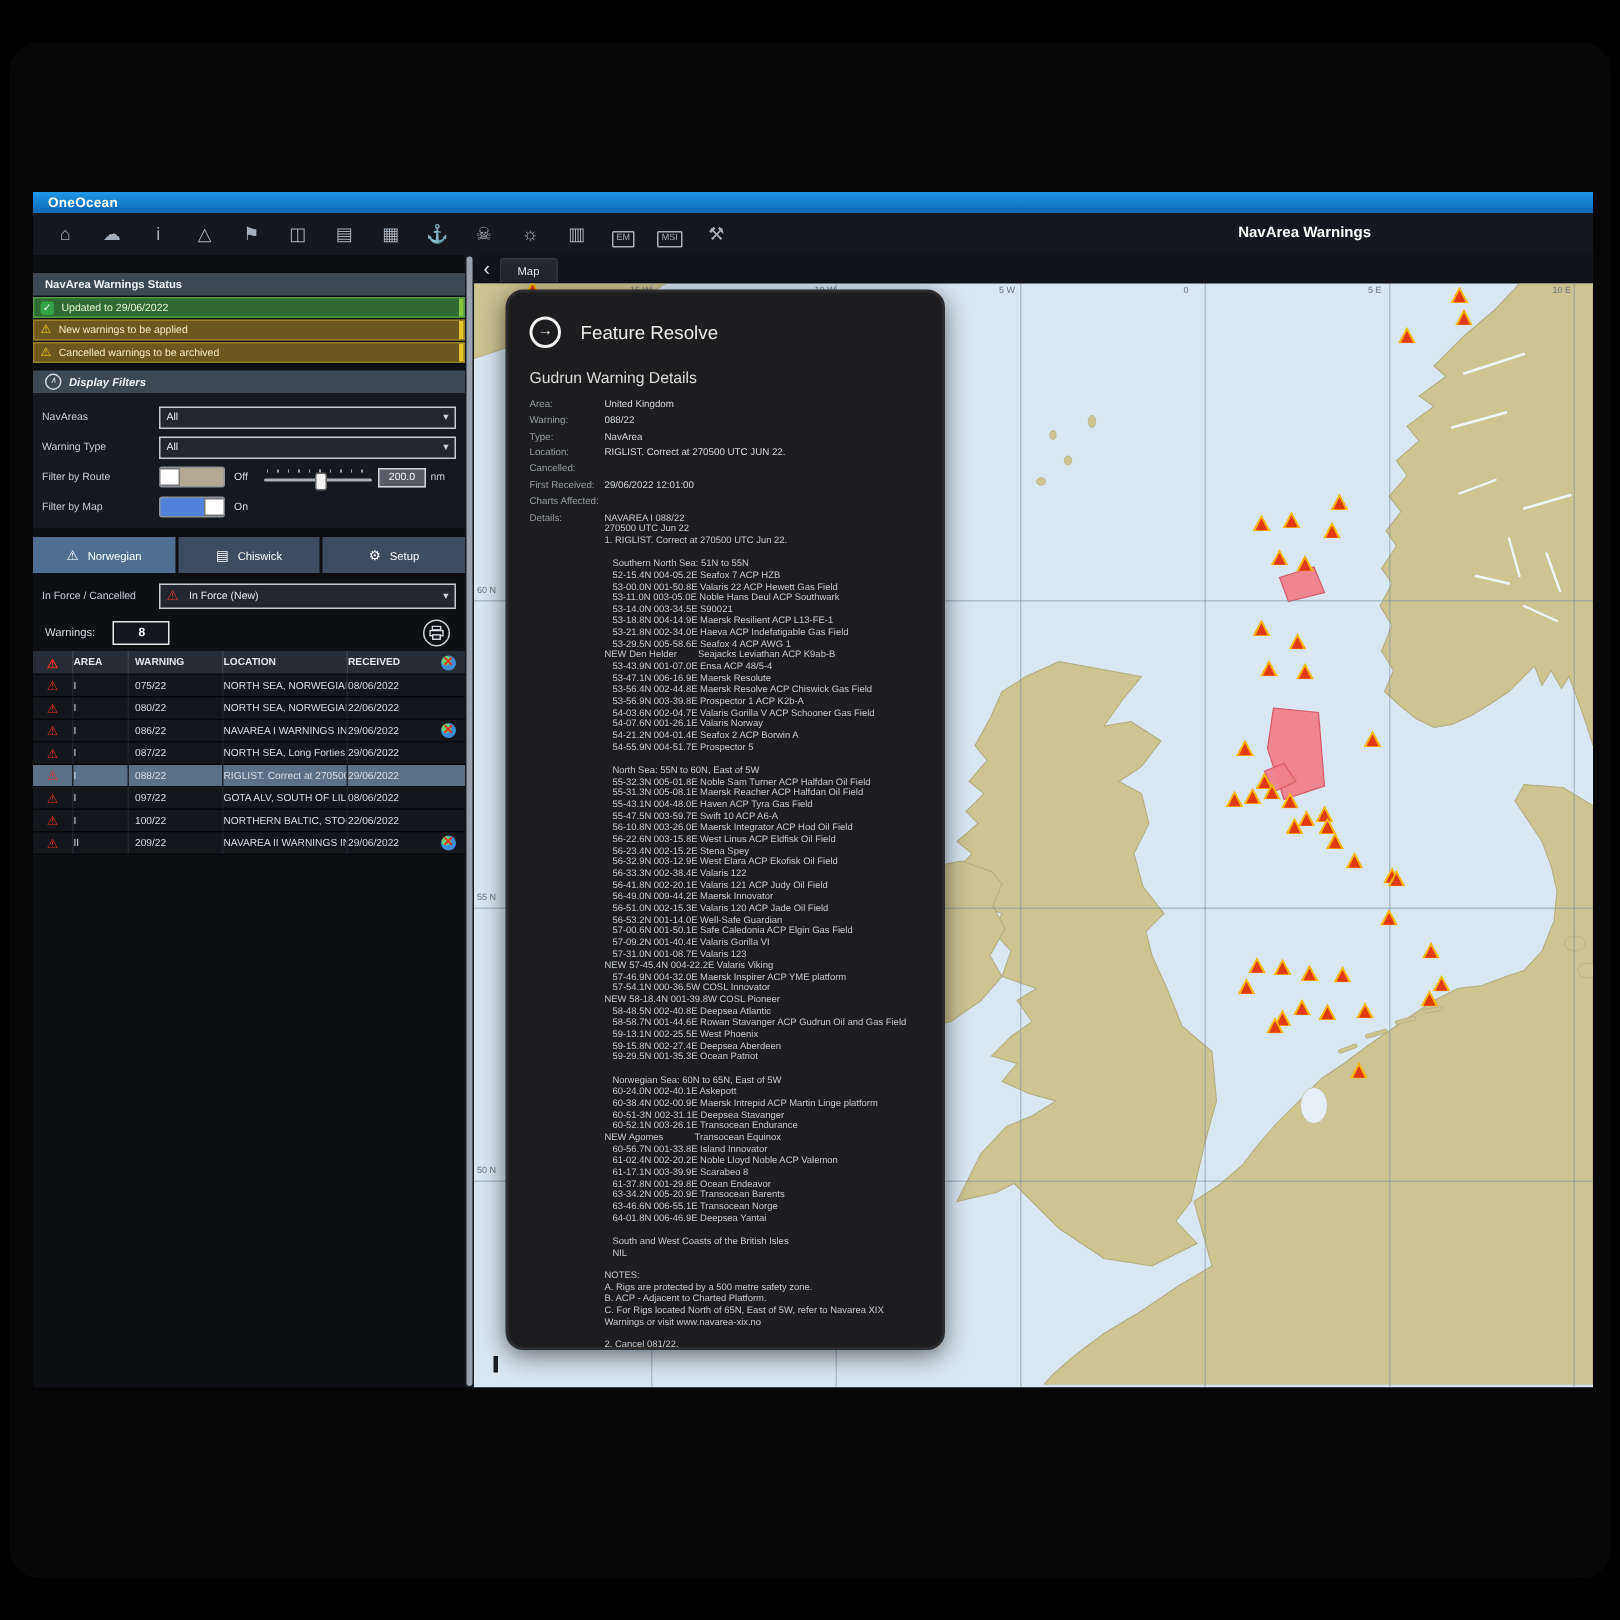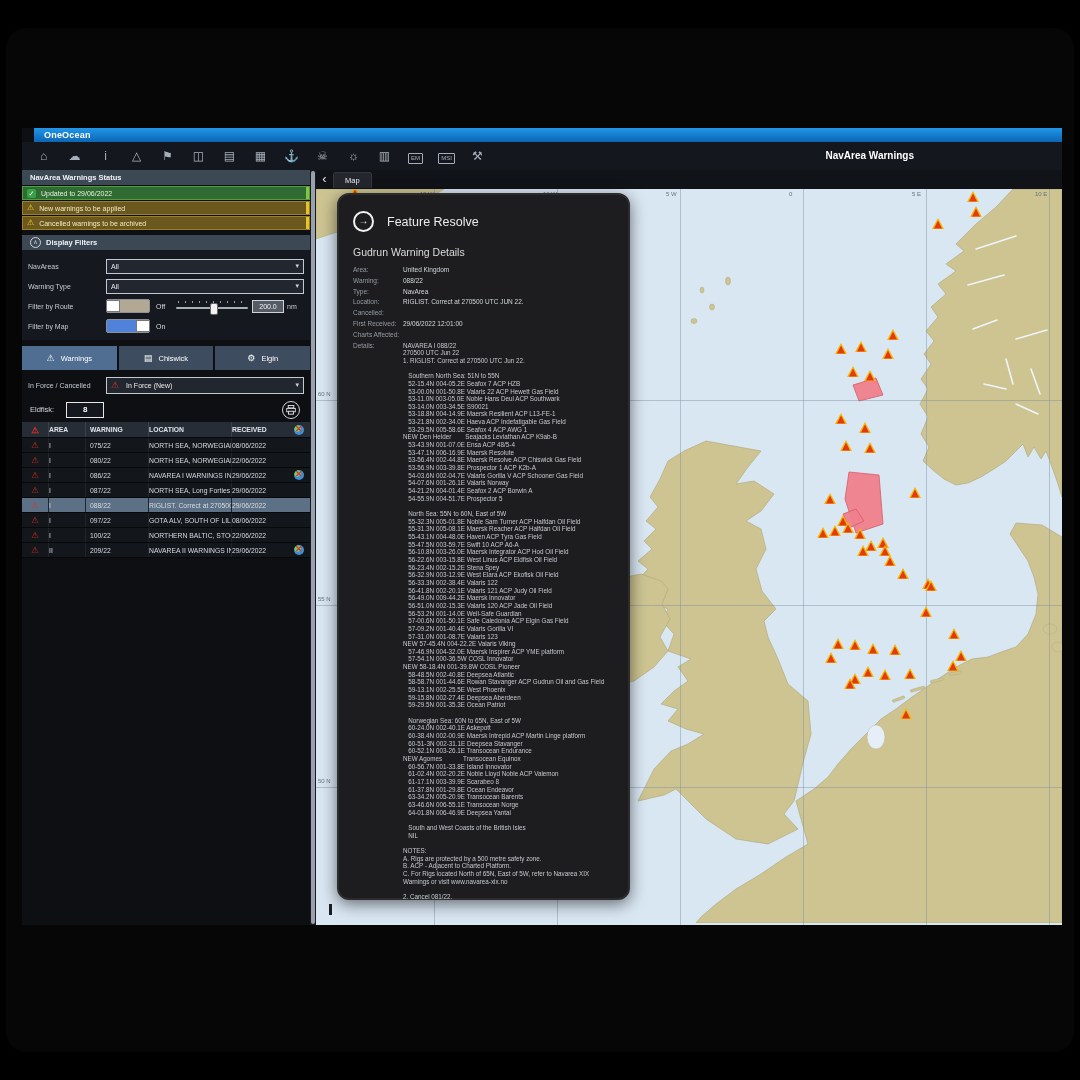--- a/index.html
+++ b/index.html
@@ -1,20 +1,20 @@
 <!DOCTYPE html>
 <html><head>
 <meta charset="utf-8">
 <style>
   html,body{margin:0;padding:0;background:#000;width:1080px;height:1080px;overflow:hidden;
     font-family:"Liberation Sans",sans-serif;-webkit-font-smoothing:antialiased;}
   .backdrop{position:absolute;left:6px;top:28px;width:1068px;height:1024px;background:#060606;border-radius:20px;}
   .app{position:absolute;left:22px;top:128px;width:1040px;height:797px;background:#0d0f13;overflow:hidden;}
   
-  .titlebar{position:absolute;left:12px;top:0;width:100%;height:14px;
+  .titlebar{position:absolute;left:0;top:0;width:100%;height:14px;
     background:linear-gradient(#2196e8,#0c66b4);display:flex;align-items:center;}
   .brand{color:#fff;font-size:9px;font-weight:bold;margin-left:10px;letter-spacing:.2px;}
   .toolbar{position:absolute;left:0;top:14px;width:100%;height:28px;background:#14171d;display:flex;align-items:center;}
   .tbi{width:31px;text-align:center;color:#a7afba;font-size:12px;line-height:28px;cursor:default;}
   .tbi.boxed span{display:inline-block;border:1px solid #a7afba;font-size:6px;padding:1px 2px;border-radius:1px;line-height:7px;}
   .tb-title{position:absolute;right:148px;top:0;height:28px;line-height:28px;color:#fff;font-size:10px;font-weight:bold;}
   
   .sidebar{position:absolute;left:0;top:42px;width:288px;height:755px;background:#0d0f13;}
   .sec-hdr{height:15px;background:#3d4855;color:#eef2f6;font-size:7.5px;font-weight:bold;
     display:flex;align-items:center;padding-left:8px;margin-top:2px;}
@@ -143,41 +143,41 @@
         <span class="tbi">▥</span>
         <span class="tbi boxed"><span>EM</span></span>
         <span class="tbi boxed"><span>MSI</span></span>
         <span class="tbi">⚒</span>
       </div>
     <span class="tb-title">NavArea Warnings</span>
   </div>
 
   <div class="sidebar">
 
-    <div class="sec-hdr" style="margin-top:0;">
+    <div class="sec-hdr" style="margin-top:12px;">
       <span>NavArea Warnings Status</span>
     </div>
 
     <div class="status-row st-green">
       <span class="sic">✓</span>
       <span>Updated to 29/06/2022</span>
       <span class="stripe"></span>
     </div>
     <div class="status-row st-amber">
       <span class="sic">⚠</span>
       <span>New warnings to be applied</span>
       <span class="stripe"></span>
     </div>
     <div class="status-row st-amber">
       <span class="sic">⚠</span>
       <span>Cancelled warnings to be archived</span>
       <span class="stripe"></span>
     </div>
 
-    <div class="sec-hdr" style="margin-top:5px;">
+    <div class="sec-hdr" style="margin-top:5px;font-style:italic;">
       <span class="circ">∧</span>
       <span>Display Filters</span>
     </div>
 
     <div class="panel">
       <div class="f-row">
         <span class="f-label">NavAreas</span>
         <div class="dd">
           <span>All</span>
           <span class="caret">▾</span>
@@ -209,43 +209,43 @@
         <div class="toggle tg-on">
             <span class="knob"></span>
           </div>
         <span class="tstate">On</span>
       </div>
     </div>
 
     <div class="tabs" id="side-tabs">
         <div class="tab active">
           <span class="ti">⚠</span>
-          <span>Warnings</span>
+          <span>Norwegian</span>
         </div>
         <div class="tab">
           <span class="ti">▤</span>
           <span>Chiswick</span>
         </div>
         <div class="tab">
           <span class="ti">⚙</span>
-          <span>Elgin</span>
+          <span>Setup</span>
         </div>
       </div>
 
     <div class="force-row">
       <span class="f-label">In Force / Cancelled</span>
       <div class="dd big">
         <span class="warn-ic">⚠</span>
         <span>In Force (New)</span>
         <span class="caret">▾</span>
       </div>
     </div>
 
     <div class="count-row">
-      <span class="count-lbl">Eldfisk:</span>
+      <span class="count-lbl">Warnings:</span>
       <span class="count-box">8</span>
       <span class="print-btn">
         <svg width="10" height="10" viewBox="0 0 10 10">
           <rect x="2.2" y="0.5" width="5.6" height="2.4" fill="none" stroke="#dfe3e8" stroke-width="0.9"></rect>
           <rect x="0.7" y="3.4" width="8.6" height="3.4" fill="none" stroke="#dfe3e8" stroke-width="0.9"></rect>
           <rect x="2.5" y="6.2" width="5" height="3" fill="#1d2127" stroke="#dfe3e8" stroke-width="0.9"></rect>
         </svg>
       </span>
     </div>
 

